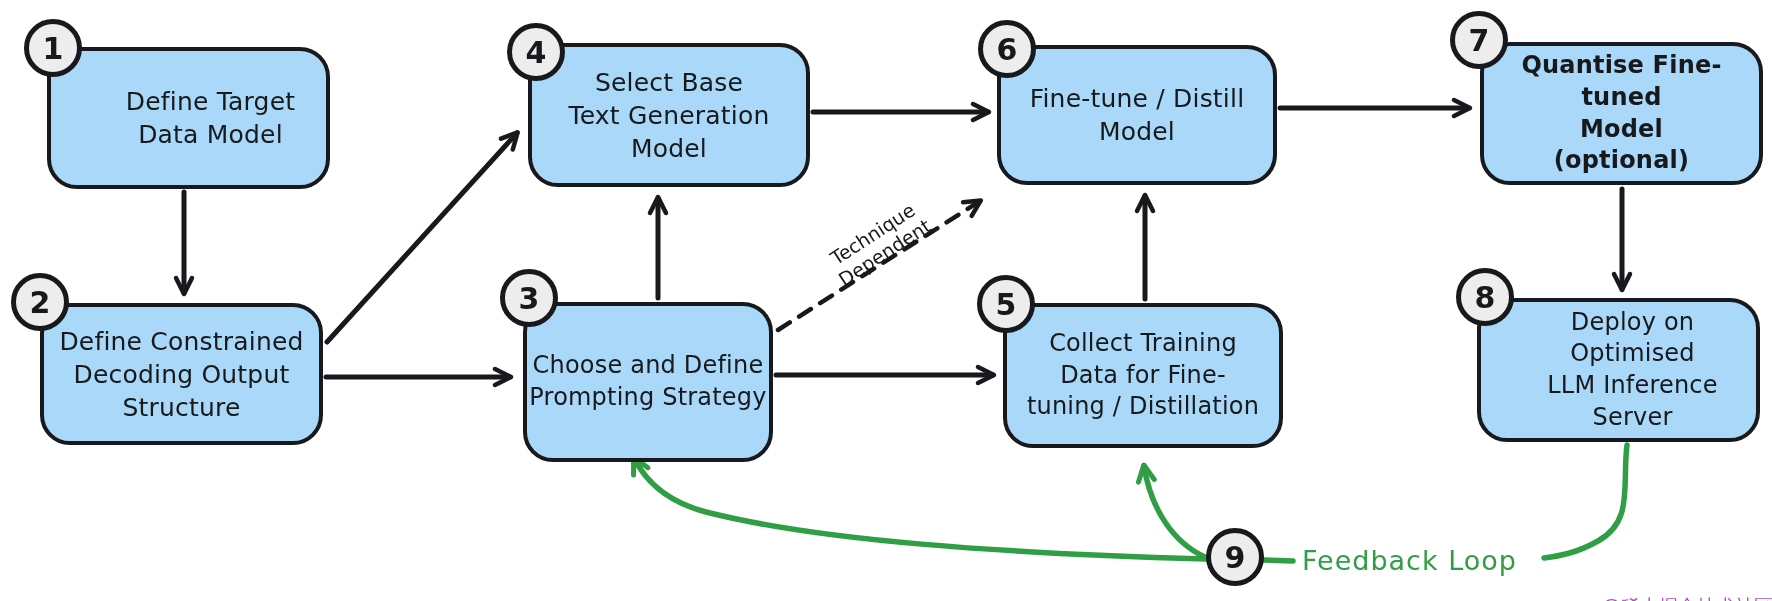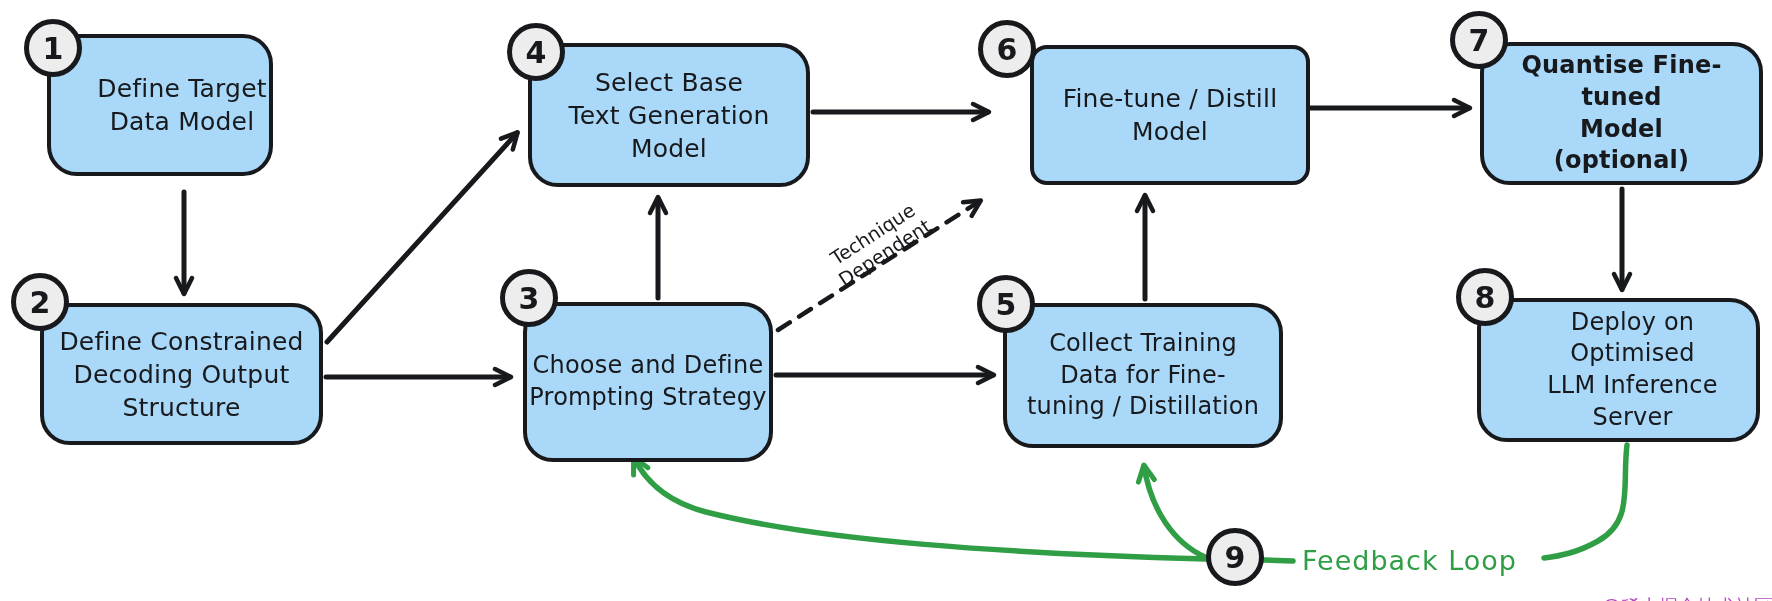--- a/index.html
+++ b/index.html
@@ -19,26 +19,26 @@
     background:#a9d8f8;
     border:4px solid #17191c;
     border-radius:30px;
     display:flex;align-items:center;justify-content:center;
     text-align:center;
     font-size:25px;
     line-height:1.32;
     white-space:pre-line;
     letter-spacing:.2px;
   }
-  .node1{left:47px;  top:34px;  width:226px; height:142px;padding-left:44px;}
+  .node1{left:47px;  top:47px;  width:283px; height:142px;padding-left:44px;}
   .node2{left:40px;  top:303px; width:283px; height:142px;}
   .node3{left:523px; top:302px; width:250px; height:160px; font-size:24px;}
   .node4{left:528px; top:43px;  width:282px; height:144px;}
   .node5{left:1003px;top:303px; width:280px; height:145px; font-size:24px;}
-  .node6{left:1030px; top:45px;  width:280px; height:140px;border-radius:17px;}
+  .node6{left:997px; top:45px;  width:280px; height:140px;}
   .node7{left:1480px;top:42px;  width:283px; height:143px; font-size:24px;font-weight:bold;}
   .node8{left:1477px;top:298px; width:283px; height:144px; font-size:24px;padding-left:28px;}
 
   .badge{
     position:absolute;
     box-sizing:border-box;
     width:58px;height:58px;
     background:#ededed;
     border:5px solid #17191c;
     border-radius:50%;

